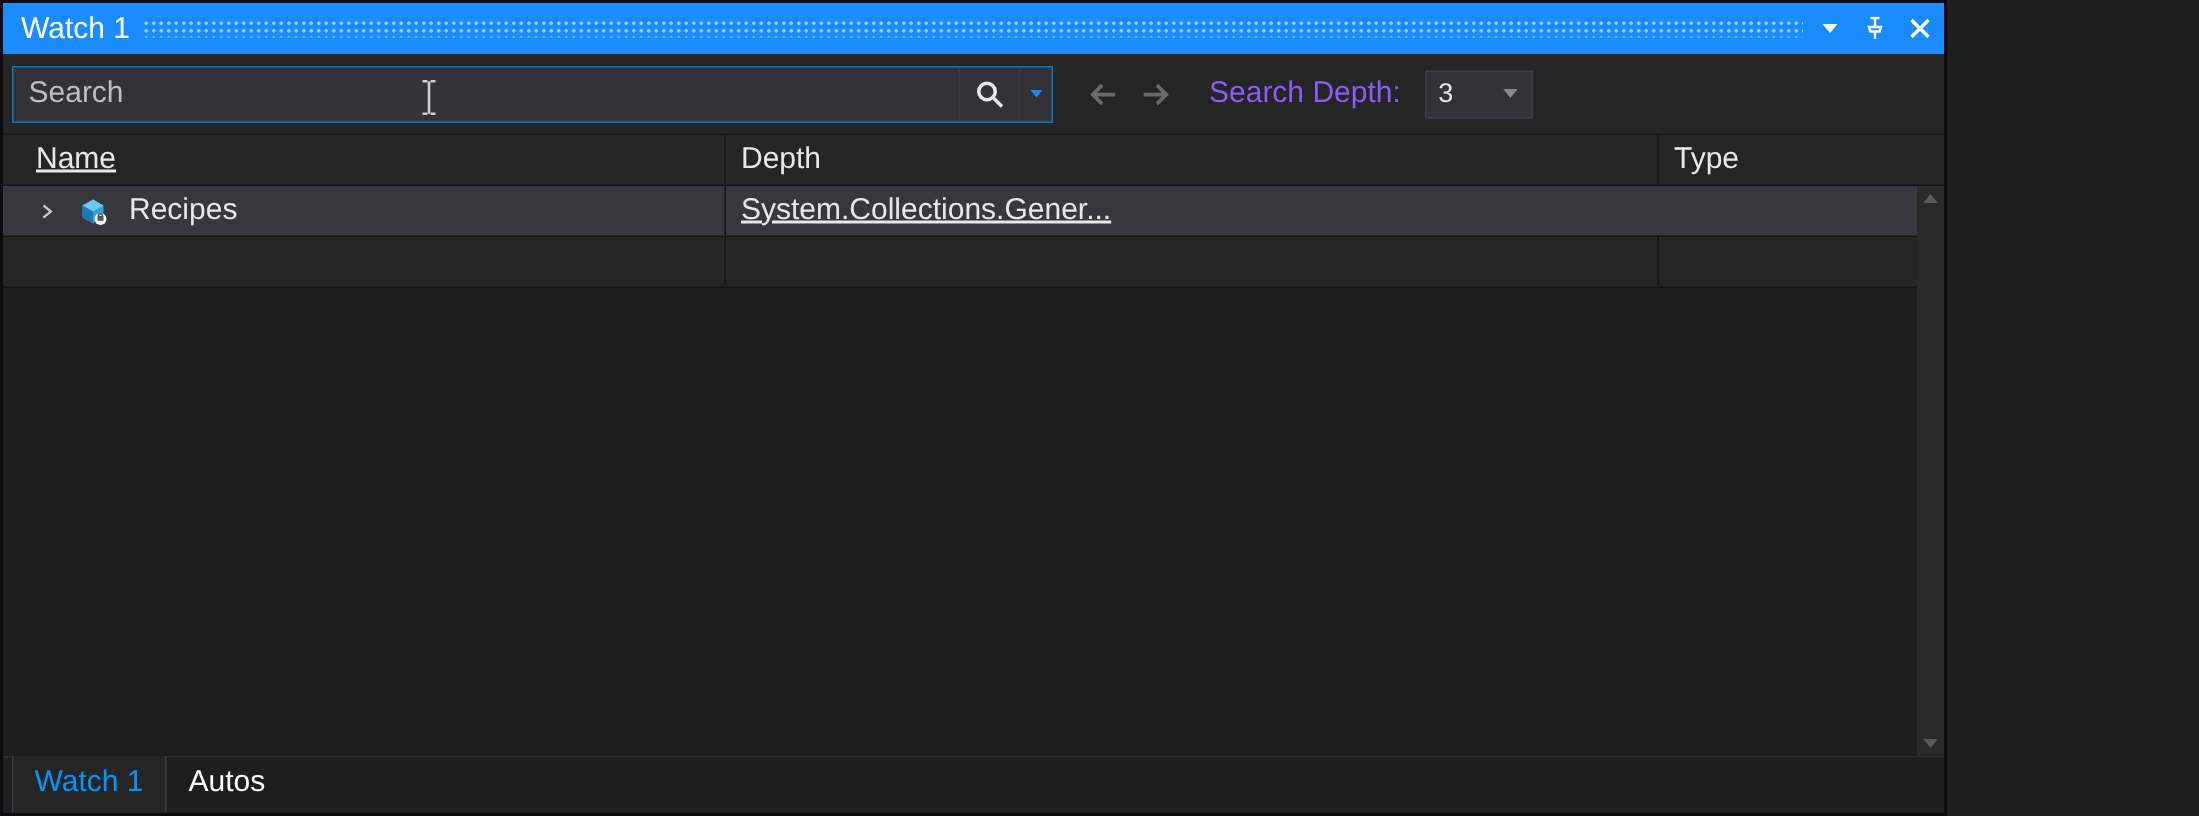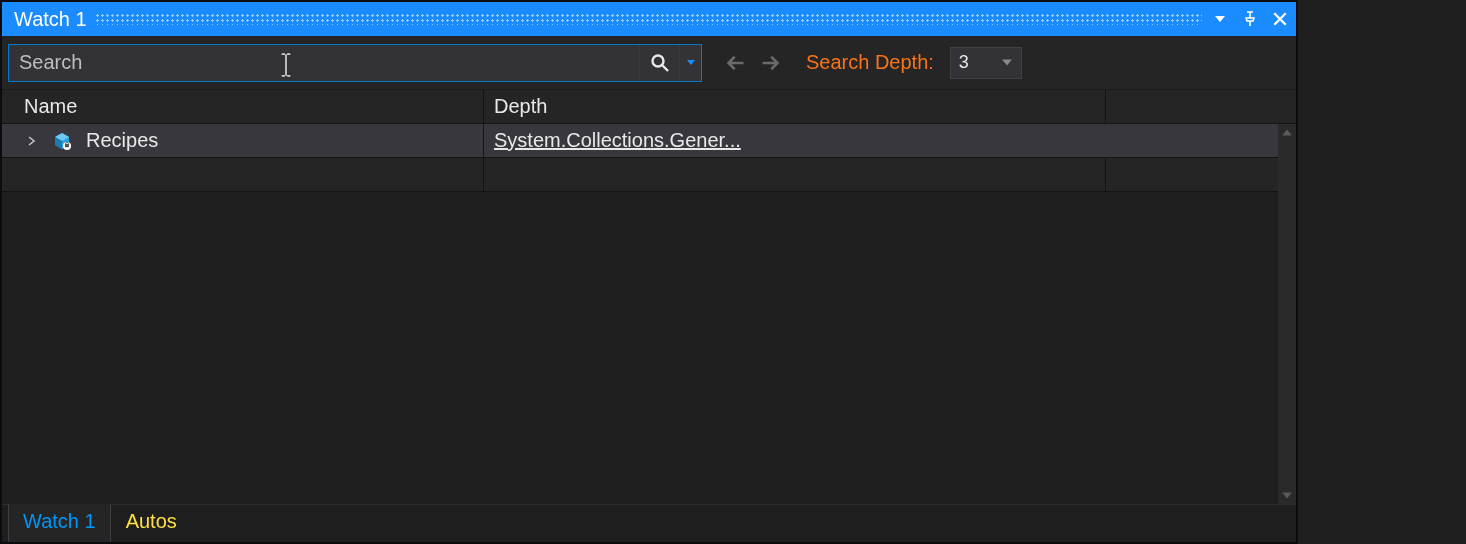--- a/index.html
+++ b/index.html
@@ -99,21 +99,21 @@
     display: flex; gap: 6px; margin-left: 12px;
   }
   .nav-btn {
     width: 28px; height: 28px;
     display:flex;align-items:center;justify-content:center;
     color: #6a6a6a;
   }
   .depth-label {
     margin-left: 14px;
     font-size: 20px;
-    color: #f97316;
+    color: #8b5cf6;
   }
   .depth-select {
     margin-left: 8px;
     height: 32px;
     width: 72px;
     background: #333337;
     border: 1px solid #3f3f46;
     display: flex;
     align-items: center;
     padding: 0 8px;
@@ -132,21 +132,21 @@
   }
   .grid-header {
     height: 34px;
     display: flex;
     background: #252526;
     color: #e8e8e8;
     font-size: 20px;
     border-bottom: 1px solid #141414;
   }
   .col { display:flex; align-items:center; padding: 0 10px; border-right: 1px solid #141414; overflow:hidden; white-space:nowrap; }
-  .col.name  { width: 482px; padding-left: 22px;}
+  .col.name  { width: 482px; padding-left: 22px; text-decoration: underline;}
   .col.value { width: 622px; }
   .col.type  { flex: 1; border-right: none; }
   .grid-body { flex:1; overflow:hidden; position:relative;}
   .row {
     height: 34px;
     display: flex;
     font-size: 20px;
   }
   .row.data {
     background: #37373d;
@@ -185,21 +185,21 @@
     background: #1e1e1e;
     border-top: 1px solid #2d2d30;
     display:flex;
     align-items:flex-end;
     padding-left: 6px;
     gap: 0;
   }
   .tab {
     padding: 6px 14px 8px 14px;
     font-size: 20px;
-    color: #fde047;
+    color: #ffffff;
     cursor:pointer;
     border: 1px solid transparent;
   }
   .tab.active {
     color: #0097fb;
     background: #252526;
     border: 1px solid #3f3f46;
     border-bottom: 1px solid #252526;
   }
   .cursor-ibeam {
@@ -280,20 +280,21 @@
   <div class="cursor-ibeam">
     <svg viewBox="0 0 16 24" width="20" height="26" fill="none" stroke="#d0d0d0" stroke-width="1.6">
       <path d="M4 2h3M9 2h3M8 2v20M4 22h3M9 22h3"></path>
     </svg>
   </div>
 
   <div class="grid">
     <div class="grid-header">
       <div class="col name">Name</div>
       <div class="col value">Depth</div>
+      <div class="col type">Type</div>
     </div>
     <div class="grid-body">
       <div class="row data">
         <div class="cell name">
           <span class="expander">
             <svg viewBox="0 0 10 10" width="10" height="10" fill="none" stroke="#c8c8c8" stroke-width="1.5">
                 <path d="M3 1 L8 5 L3 9"></path>
               </svg>
           </span>
           <span class="obj-icon">

